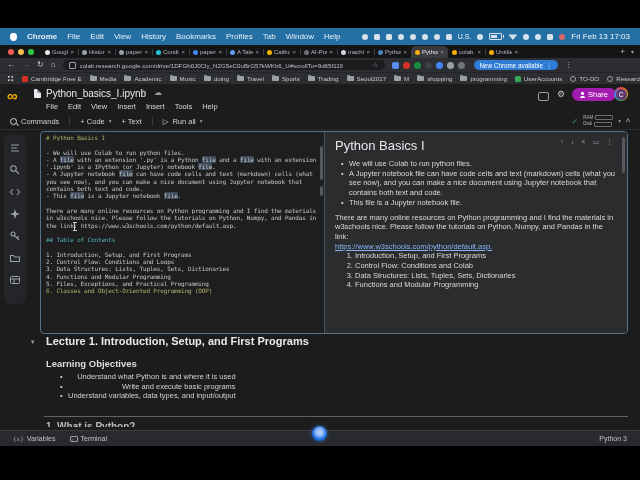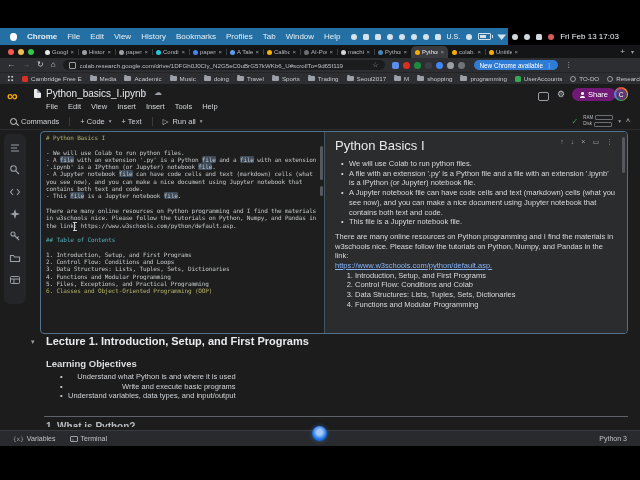--- a/index.html
+++ b/index.html
@@ -1,21 +1,21 @@
 <!DOCTYPE html>
 <html><head>
 <meta charset="utf-8">
 <style>
   html,body{margin:0;padding:0;background:#000;}
   #stage{position:relative;width:640px;height:480px;background:#000;overflow:hidden;
          font-family:"Liberation Sans",sans-serif;-webkit-font-smoothing:antialiased;}
   .abs{position:absolute;}
 
   
-  #menubar{left:0;top:28px;width:508px;height:17px;background:#2470a4;display:flex;align-items:center;
+  #menubar{left:0;top:28px;width:640px;height:17px;background:#2470a4;display:flex;align-items:center;
            padding:0 10px;box-sizing:border-box;gap:10px;color:#f2f6fa;font-size:8px;}
   #apple-logo{width:7px;height:8px;background:#fff;border-radius:45% 45% 50% 50%;position:relative;flex:0 0 auto;}
   .mb-item{white-space:nowrap;opacity:.95;}
   .mb-item.bold{font-weight:bold;}
   #mb-right{margin-left:auto;display:flex;align-items:center;gap:6px;}
   .st-ic{display:inline-block;background:#e8eef3;opacity:.9;}
   .sh-circle{width:6px;height:6px;border-radius:50%;}
   .sh-square{width:6px;height:6px;border-radius:1.5px;}
   .sh-battery{width:11px;height:5px;border:1px solid #e8eef3;background:transparent;border-radius:1px;position:relative;}
   .sh-battery::before{content:'';position:absolute;left:1px;top:1px;bottom:1px;width:6px;background:#e8eef3;}
@@ -73,21 +73,21 @@
   #colab-bg{left:0;top:84px;width:640px;height:362px;background:#1c1c1c;}
   #colab-logo{left:7px;top:88px;font-size:15px;font-weight:bold;color:#f9ab00;line-height:1;}
   #nb-doc-icon{left:34px;top:89px;width:7px;height:9px;background:#e8eaed;border-radius:1px;}
   #nb-doc-icon::after{content:'';position:absolute;right:0;top:0;border:2px solid #1c1c1c;border-left-color:#9aa0a6;border-bottom-color:#9aa0a6;}
   #nb-title{left:46px;top:88px;font-size:10px;color:#e8eaed;}
   #nb-star{left:140px;top:88px;font-size:8px;color:#9aa0a6;}
   #nb-cloud{left:154px;top:88px;font-size:8px;color:#9aa0a6;}
   #colab-menus{left:46px;top:102px;display:flex;gap:10px;font-size:7.5px;color:#d5d7da;}
   #hdr-comment{left:538px;top:92px;width:9px;height:7px;border:1px solid #9aa0a6;border-radius:2px;}
   #hdr-gear{left:557px;top:89px;font-size:9px;color:#c0c4c8;}
-  #share-btn{left:572px;top:88px;height:13px;background:#701a75;border-radius:7px;display:flex;align-items:center;
+  #share-btn{left:572px;top:88px;height:13px;background:#a21caf;border-radius:7px;display:flex;align-items:center;
              gap:3px;padding:0 8px;color:#fff;font-size:7.5px;}
   .person-ic{width:5px;height:5px;position:relative;}
   .person-ic::before{content:'';position:absolute;left:1.2px;top:0;width:2.6px;height:2.6px;border-radius:50%;background:#fff;}
   .person-ic::after{content:'';position:absolute;left:0;bottom:-1px;width:5px;height:2.4px;border-radius:2px 2px 0 0;background:#fff;}
   #avatar{left:614px;top:87px;width:14px;height:14px;border-radius:50%;
           background:conic-gradient(#ea4335,#fbbc04,#34a853,#4285f4,#ea4335);display:flex;align-items:center;justify-content:center;}
   #avatar-inner{width:11px;height:11px;border-radius:50%;background:#5f3a72;color:#fff;font-size:6.5px;
                 display:flex;align-items:center;justify-content:center;}
 
   
@@ -520,21 +520,20 @@
       <div id="cell-toolbar">
         <span>↑</span>
         <span>↓</span>
         <span>×</span>
         <span>▭</span>
         <span>⋮</span>
       </div>
       <h1 id="pv-title">Python Basics I</h1>
       <ul id="pv-bullets">
           <li>We will use Colab to run python files.</li>
-          <li>A file with an extension '.py' is a Python file and a file with an extension '.ipynb' is a IPython (or Jupyter) notebook file.</li>
           <li>A Jupyter notebook file can have code cells and text (markdown) cells (what you see now), and you can make a nice document using Jupyter notebook that contains both text and code.</li>
           <li>This file is a Jupyter notebook file.</li>
         </ul>
       <p id="pv-para">There are many online resources on Python programming and I find the materials in w3schools nice. Please follow the tutorials on Python, Numpy, and Pandas in the link:</p>
       <span id="pv-link">https://www.w3schools.com/python/default.asp.</span>
       <ol id="pv-toc">
           <li>Introduction, Setup, and First Programs</li>
           <li>Control Flow: Conditions and Colab</li>
           <li>Data Structures: Lists, Tuples, Sets, Dictionaries</li>
           <li>Functions and Modular Programming</li>

